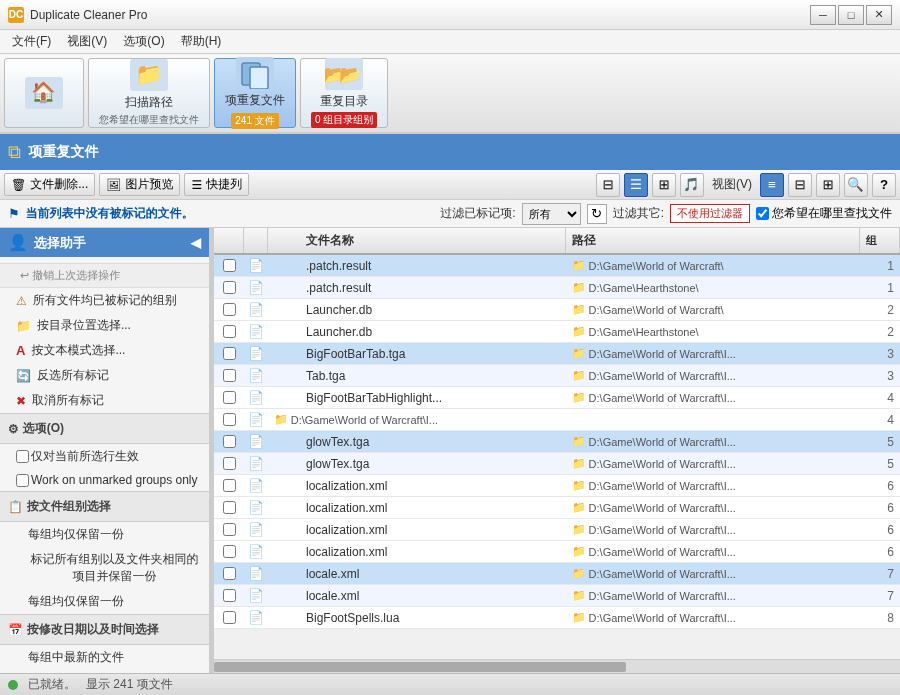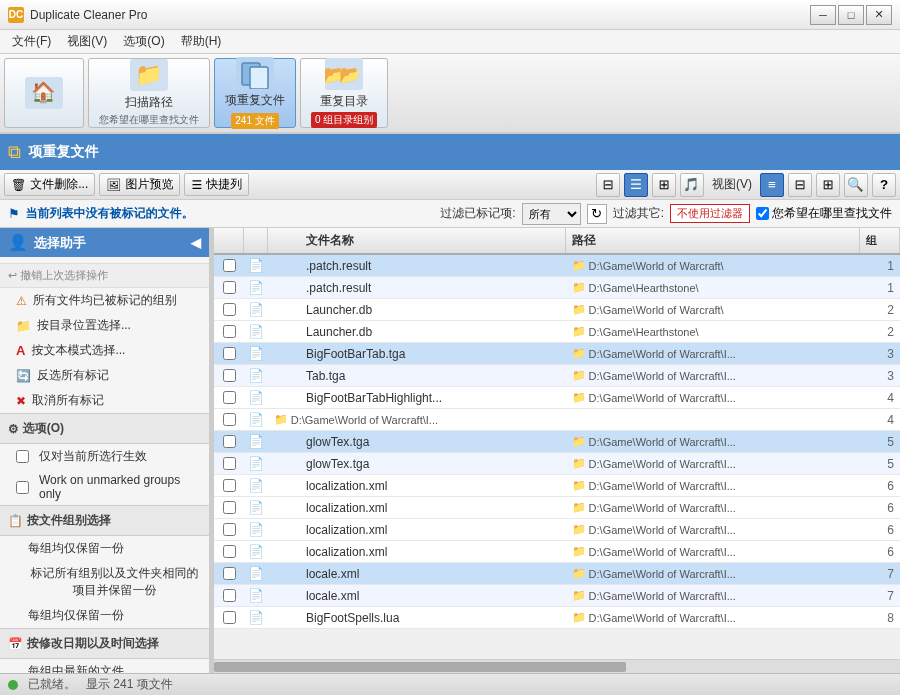--- a/index.html
+++ b/index.html
@@ -45,26 +45,26 @@
     .filter-checkbox { display: flex; align-items: center; gap: 3px; }
 
     
     .main-content { display: flex; height: calc(695px - 30px - 24px - 80px - 36px - 30px - 28px - 22px); }
 
     
     .left-panel { width: 210px; background: #f5f5f5; border-right: 1px solid #ccc; display: flex; flex-direction: column; overflow: hidden; }
     .left-panel-header { background: #4a86c8; color: white; padding: 5px 8px; font-size: 13px; font-weight: bold; display: flex; align-items: center; justify-content: space-between; }
     .left-panel-arrow { cursor: pointer; }
     .left-panel-body { overflow-y: auto; flex: 1; padding: 4px 0; }
-    .panel-section-title { padding: 4px 8px; font-size: 11px; color: #888; background: #eee; border-top: 1px solid #ddd; border-bottom: 1px solid #ddd; margin-top: 2px; }
+    .panel-section-title { padding: 4px 20px; font-size: 11px; color: #888; background: #eee; border-top: 1px solid #ddd; border-bottom: 1px solid #ddd; margin-top: 2px; }
     .panel-item { padding: 4px 8px 4px 16px; font-size: 12px; color: #333; cursor: pointer; display: flex; align-items: center; gap: 6px; }
     .panel-item-warn { color: #cc6600; }
     .panel-item-folder { color: #e8a020; }
     .panel-item-indent { padding-left: 28px; text-align: center; }
-    .checkbox-item { display: flex; align-items: center; gap: 10px; padding: 4px 8px 4px 16px; font-size: 12px; color: #333; cursor: pointer; }
+    .checkbox-item { display: flex; align-items: center; gap: 2px; padding: 4px 8px 4px 16px; font-size: 12px; color: #333; cursor: pointer; }
     .section-header { padding: 6px 8px; font-size: 12px; font-weight: bold; color: #444; background: #e8e8e8; border-top: 1px solid #ccc; border-bottom: 1px solid #ccc; display: flex; align-items: center; gap: 4px; cursor: pointer; }
 
     
     .right-panel { flex: 1; display: flex; flex-direction: column; overflow: hidden; }
     .file-table { flex: 1; overflow-y: auto; }
     .table-header { display: flex; background: linear-gradient(to bottom, #f8f8f8, #e0e0e0); border-bottom: 2px solid #aaa; position: sticky; top: 0; z-index: 10; }
     .th { padding: 4px 6px; font-size: 12px; font-weight: bold; color: #333; border-right: 1px solid #ccc; cursor: pointer; display: flex; align-items: center; user-select: none; }
     .col-check { width: 30px; }
     .col-icon { width: 24px; }
     .col-name { flex: 1.8; margin-left: 32px; }

